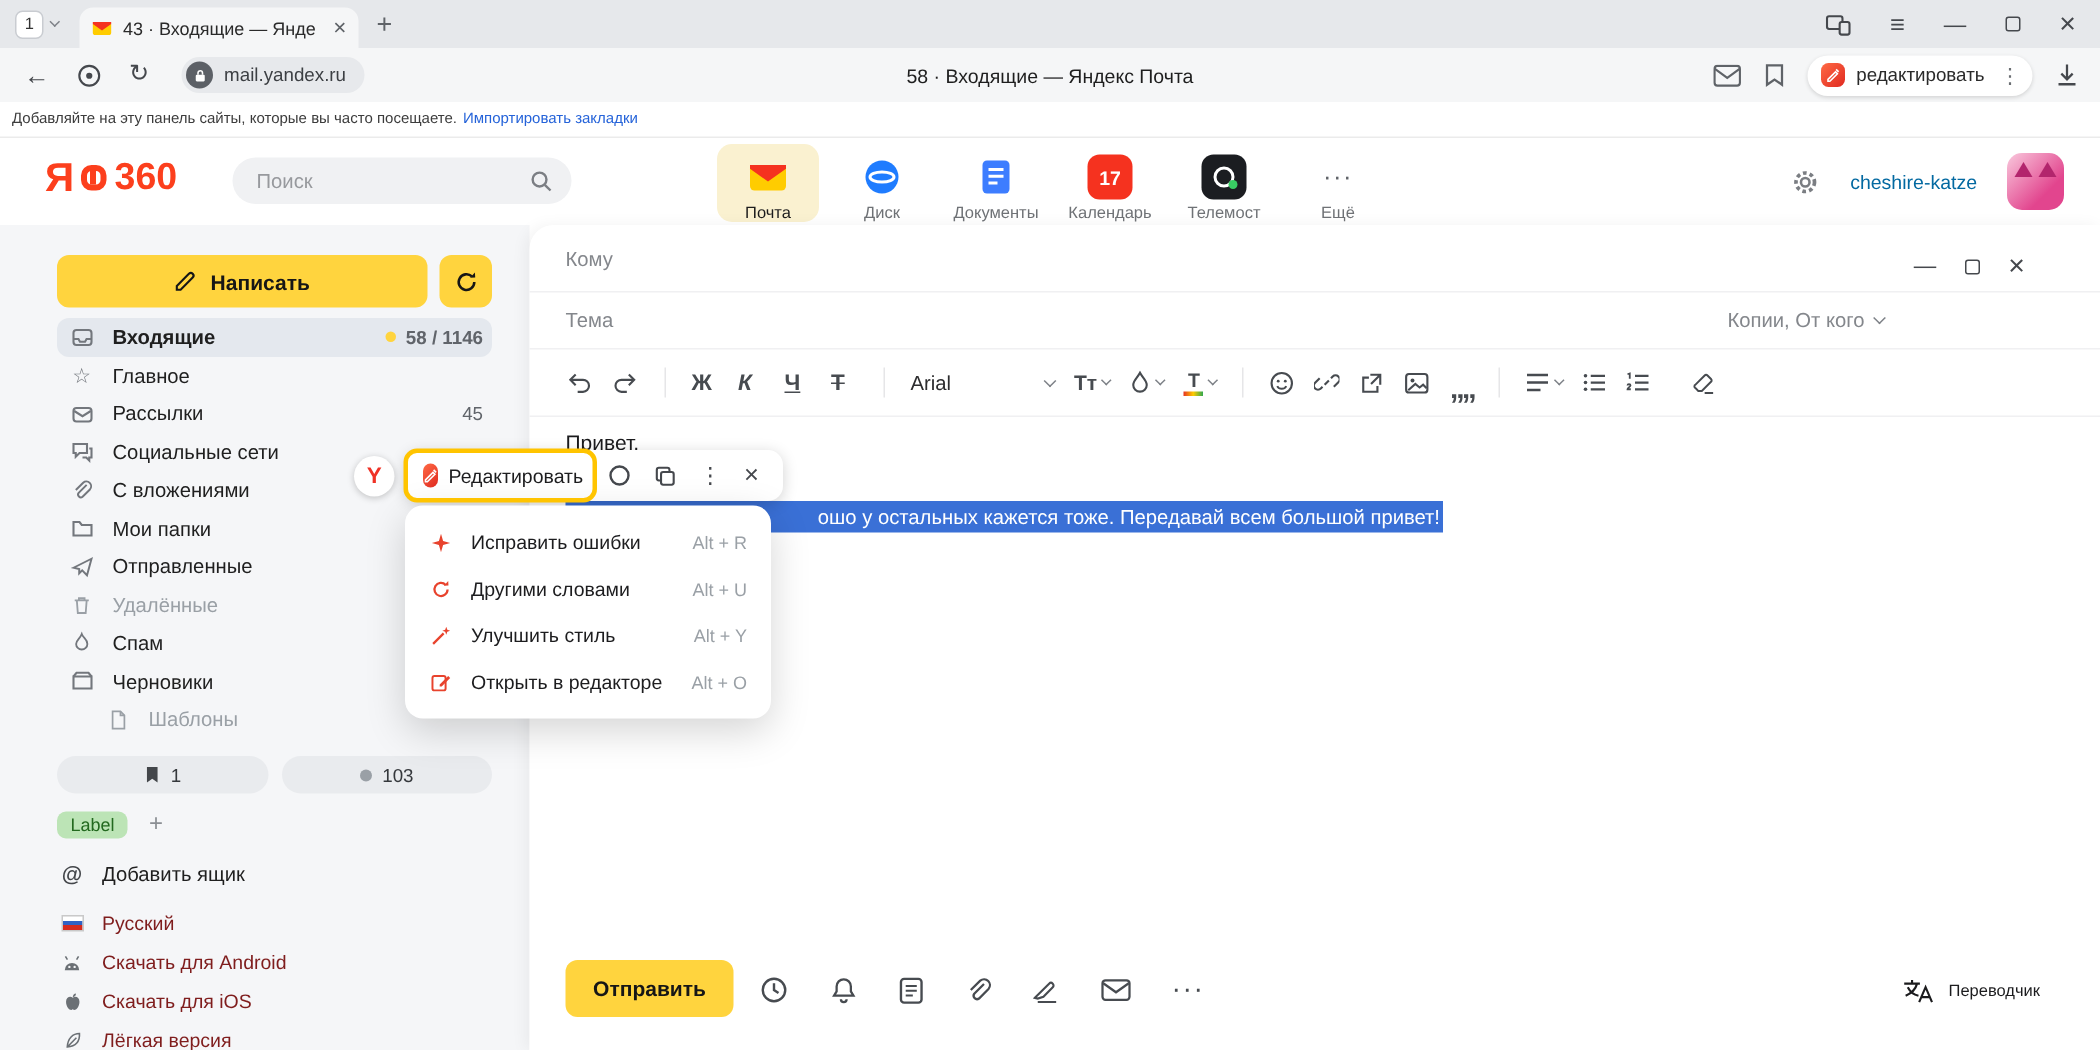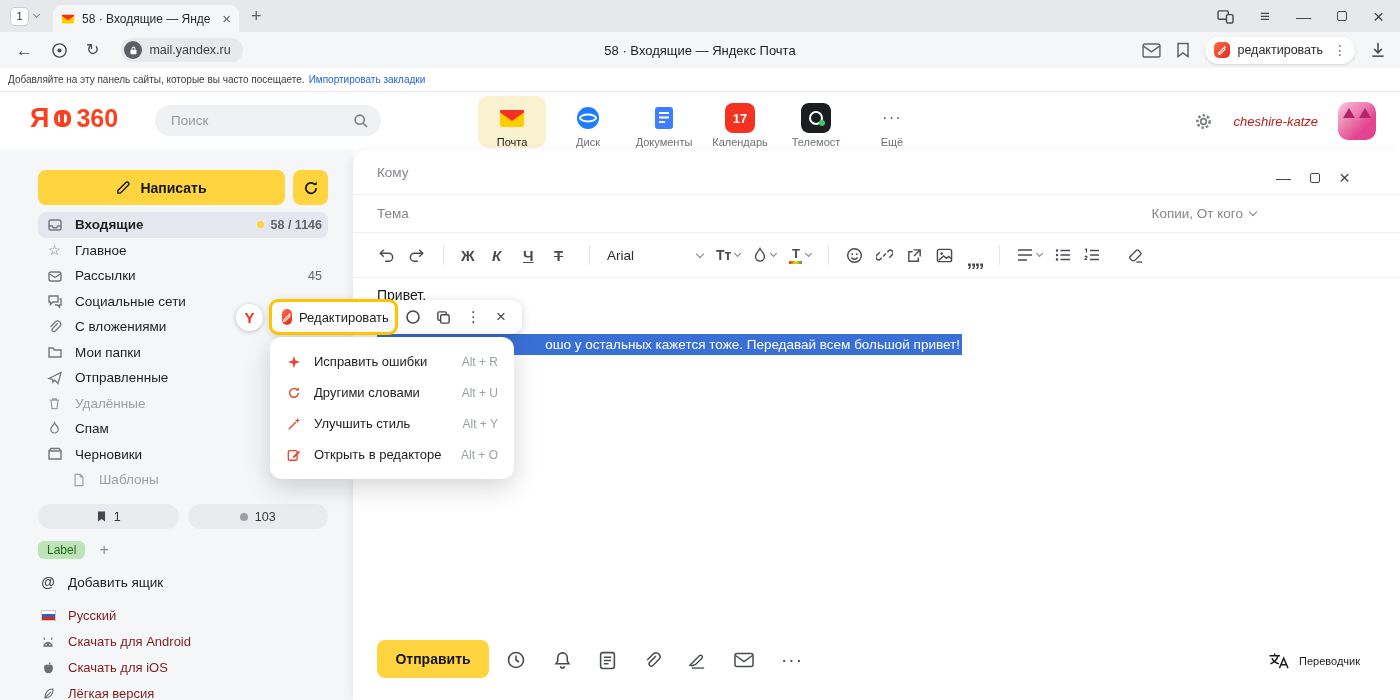--- a/index.html
+++ b/index.html
@@ -49,21 +49,21 @@
   .app.active { background:#faf1d0; height:52px; }
   .app .alabel { font-size:11px; color:#6f7276; }
   .app.active .alabel { color:#1c1c1c; }
   .appicon { width:30px; height:30px; border-radius:8px; display:flex; align-items:center; justify-content:center; }
   .cal { background:#f5321f; color:#fff; font-size:13px; font-weight:700; }
   .tele { background:#1b1d21; position:relative; }
   .tele .ring { width:14px; height:14px; border:2.5px solid #fff; border-radius:50%; }
   .tele .gdot { position:absolute; right:6px; bottom:7px; width:6px; height:6px; border-radius:50%; background:#39cc63; }
   .moredots { font-size:17px; letter-spacing:1px; color:#5f6368; height:30px; display:flex; align-items:center; }
   .hdr-right { position:absolute; right:24px; top:0; height:58px; display:flex; align-items:center; gap:20px; }
-  .username { font-size:13px; color:#b91c1c; cursor:pointer;font-style:italic; }
+  .username { font-size:13px; color:#0369a1; cursor:pointer; }
   .avatar { width:38px; height:38px; border-radius:10px; background:linear-gradient(135deg,#f9c9dd,#e2458e 70%); position:relative; overflow:hidden; cursor:pointer; }
   .avatar::before, .avatar::after { content:""; position:absolute; top:6px; width:0; height:0; border-left:6px solid transparent; border-right:6px solid transparent; border-bottom:10px solid #b2256d; }
   .avatar::before { left:5px; } .avatar::after { right:5px; }
 
   
   .sidebar { position:absolute; left:0; top:150px; width:353px; height:550px; background:#f5f6f8; overflow:hidden; }
   .composerow { position:absolute; left:38px; top:20px; display:flex; gap:8px; }
   .btn-compose { width:247px; height:35px; background:#ffd43e; border-radius:8px; display:flex; align-items:center; justify-content:center; gap:9px; font-size:14px; font-weight:700; color:#161616; cursor:pointer; }
   .btn-sync { width:35px; height:35px; background:#ffd43e; border-radius:8px; display:flex; align-items:center; justify-content:center; cursor:pointer; }
   .folders { position:absolute; left:38px; top:62px; width:290px; }
@@ -131,21 +131,21 @@
   <div class="tabbar">
     <div class="tabcounter">
       <span class="cbox">1</span>
       <span class="chv sm"></span>
     </div>
     <div class="tab">
       <svg width="14" height="14" viewBox="0 0 16 16">
           <rect x="1" y="3" width="14" height="10" rx="2" fill="#ffcc00"></rect>
           <path d="M1 4.5 L8 9.5 L15 4.5 L15 3 L1 3 Z" fill="#f5321f"></path>
         </svg>
-      <span class="tab-title">58 · Входящие — Янде</span>
+      <span class="tab-title">43 · Входящие — Янде</span>
       <span class="tab-close">×</span>
     </div>
     <span class="newtab">+</span>
     <div class="tabbar-right">
       <svg width="17" height="15" viewBox="0 0 18 16">
           <rect x="1" y="2" width="11" height="9" rx="1.5" fill="none" stroke="#45484d" stroke-width="1.5"></rect>
           <rect x="10" y="6" width="7" height="9" rx="1.5" fill="#e6e8eb" stroke="#45484d" stroke-width="1.5"></rect>
         </svg>
       <span class="glyph-btn" style="font-size:17px">≡</span>
       <span class="glyph-btn">—</span>

